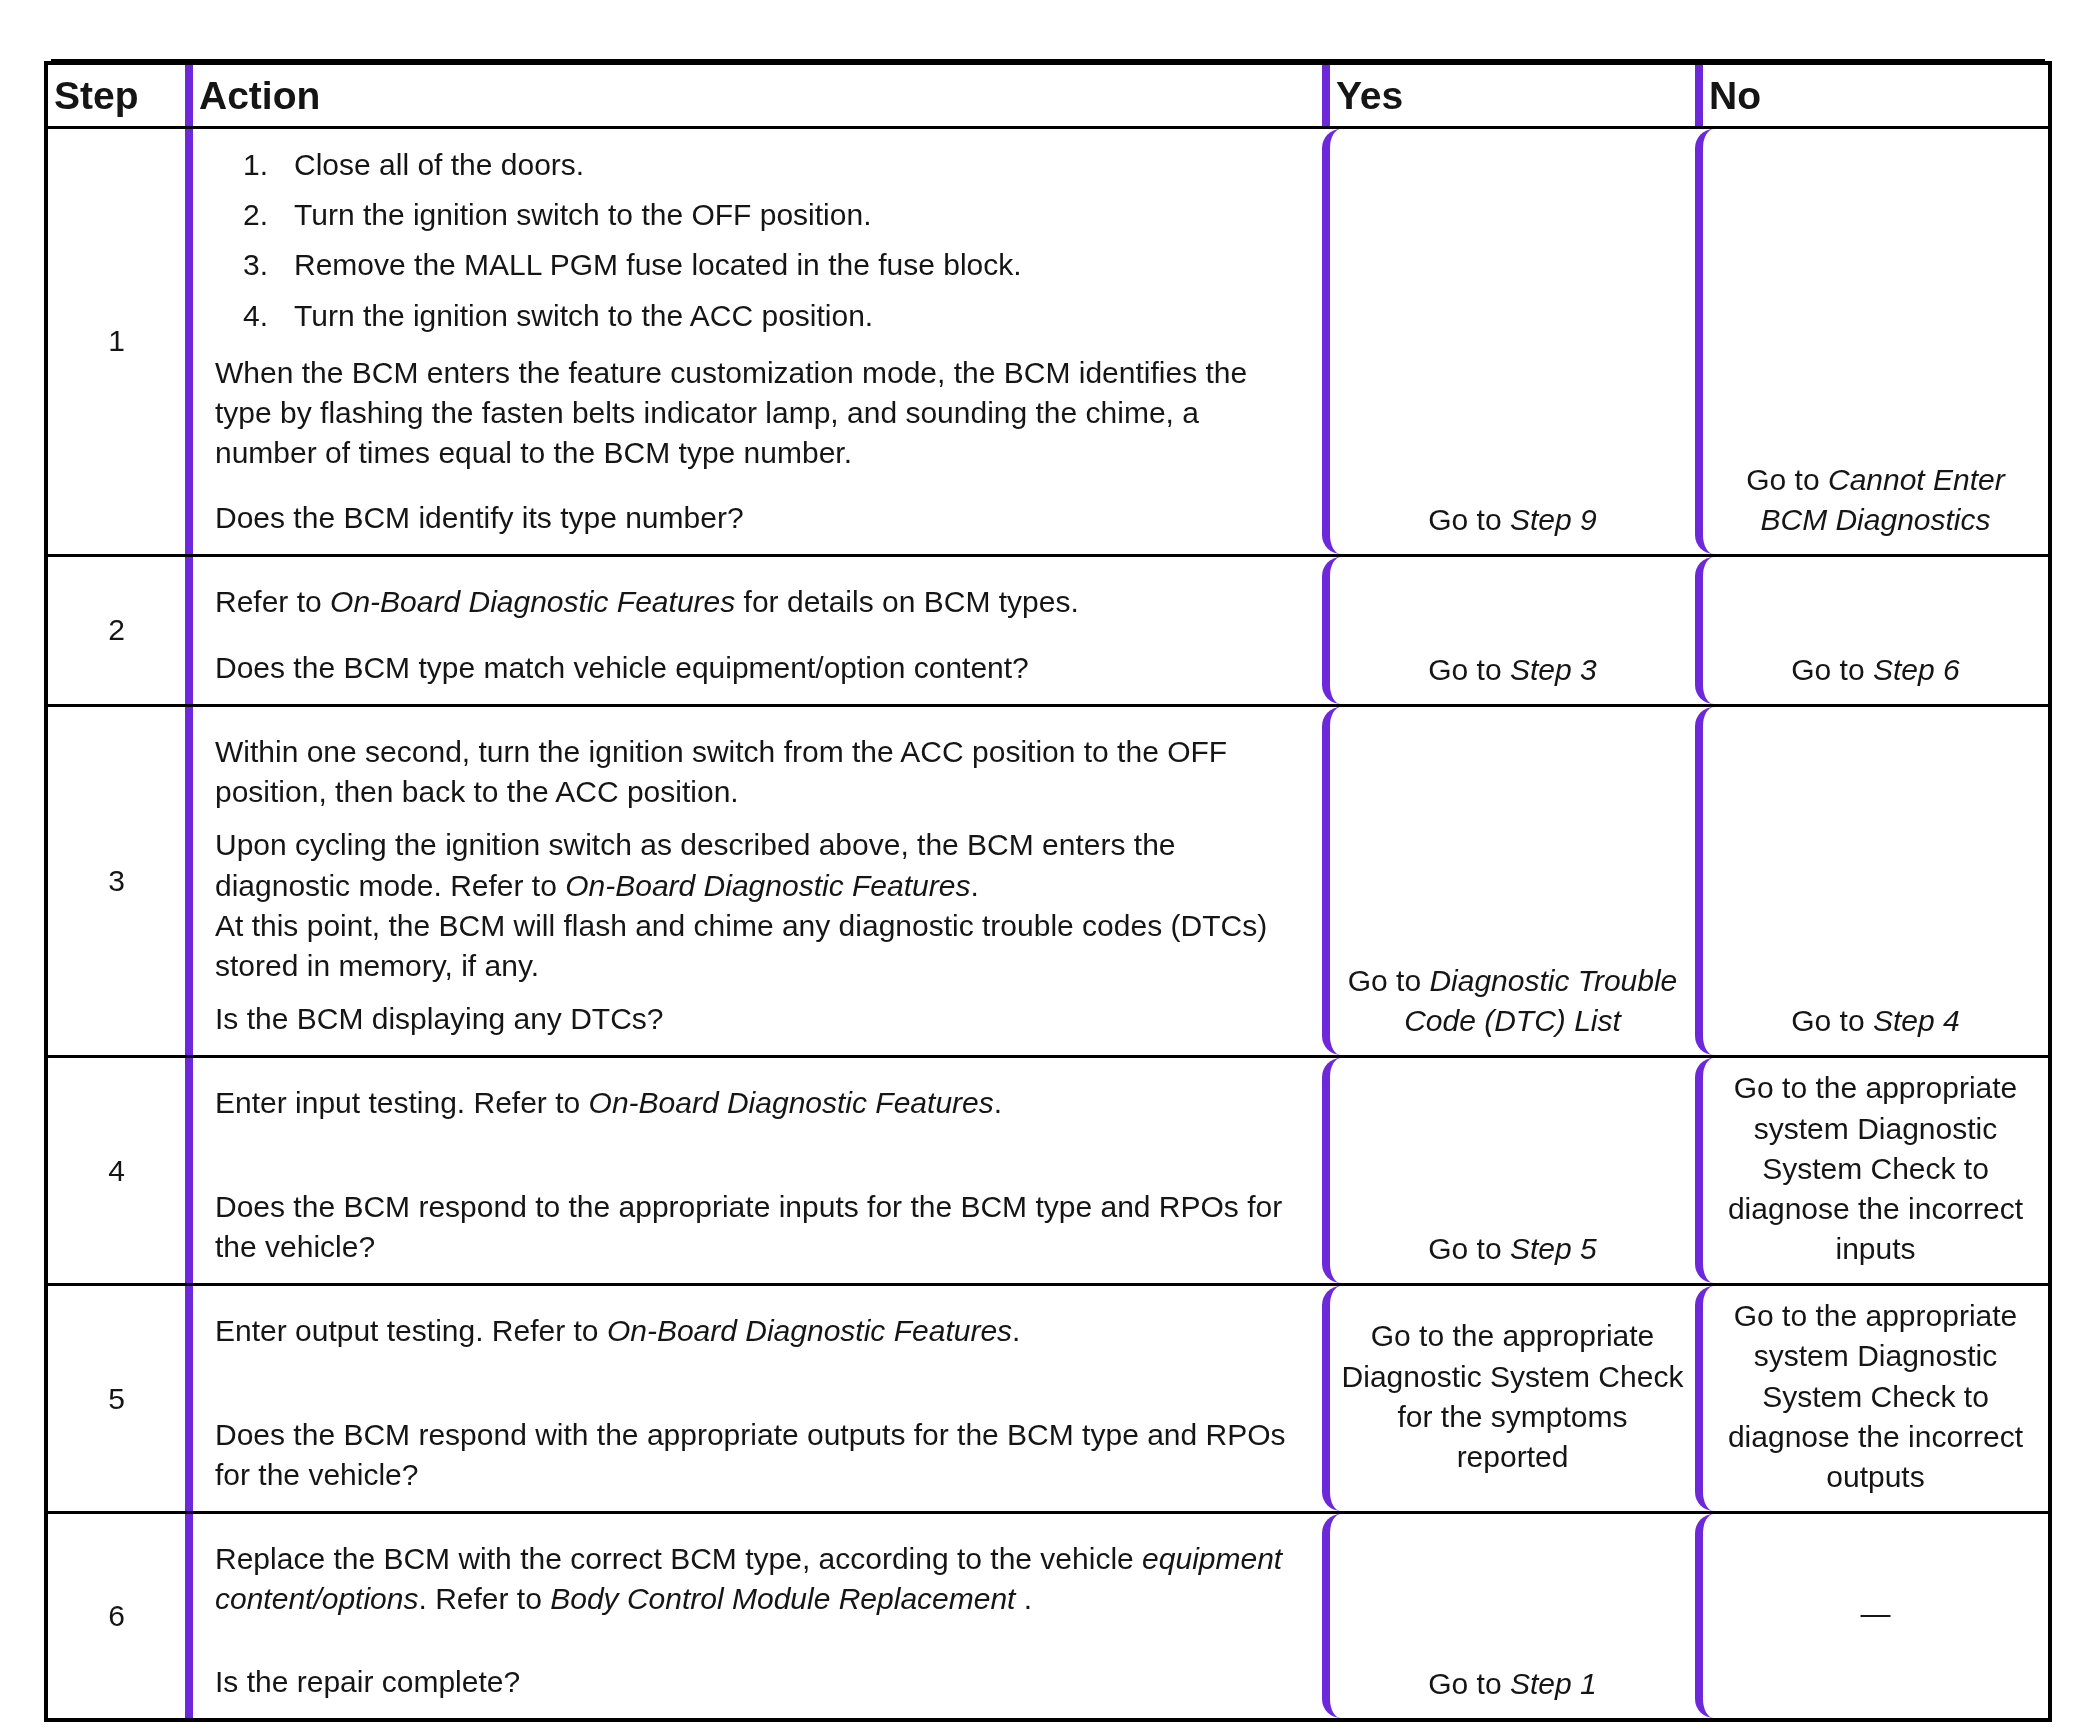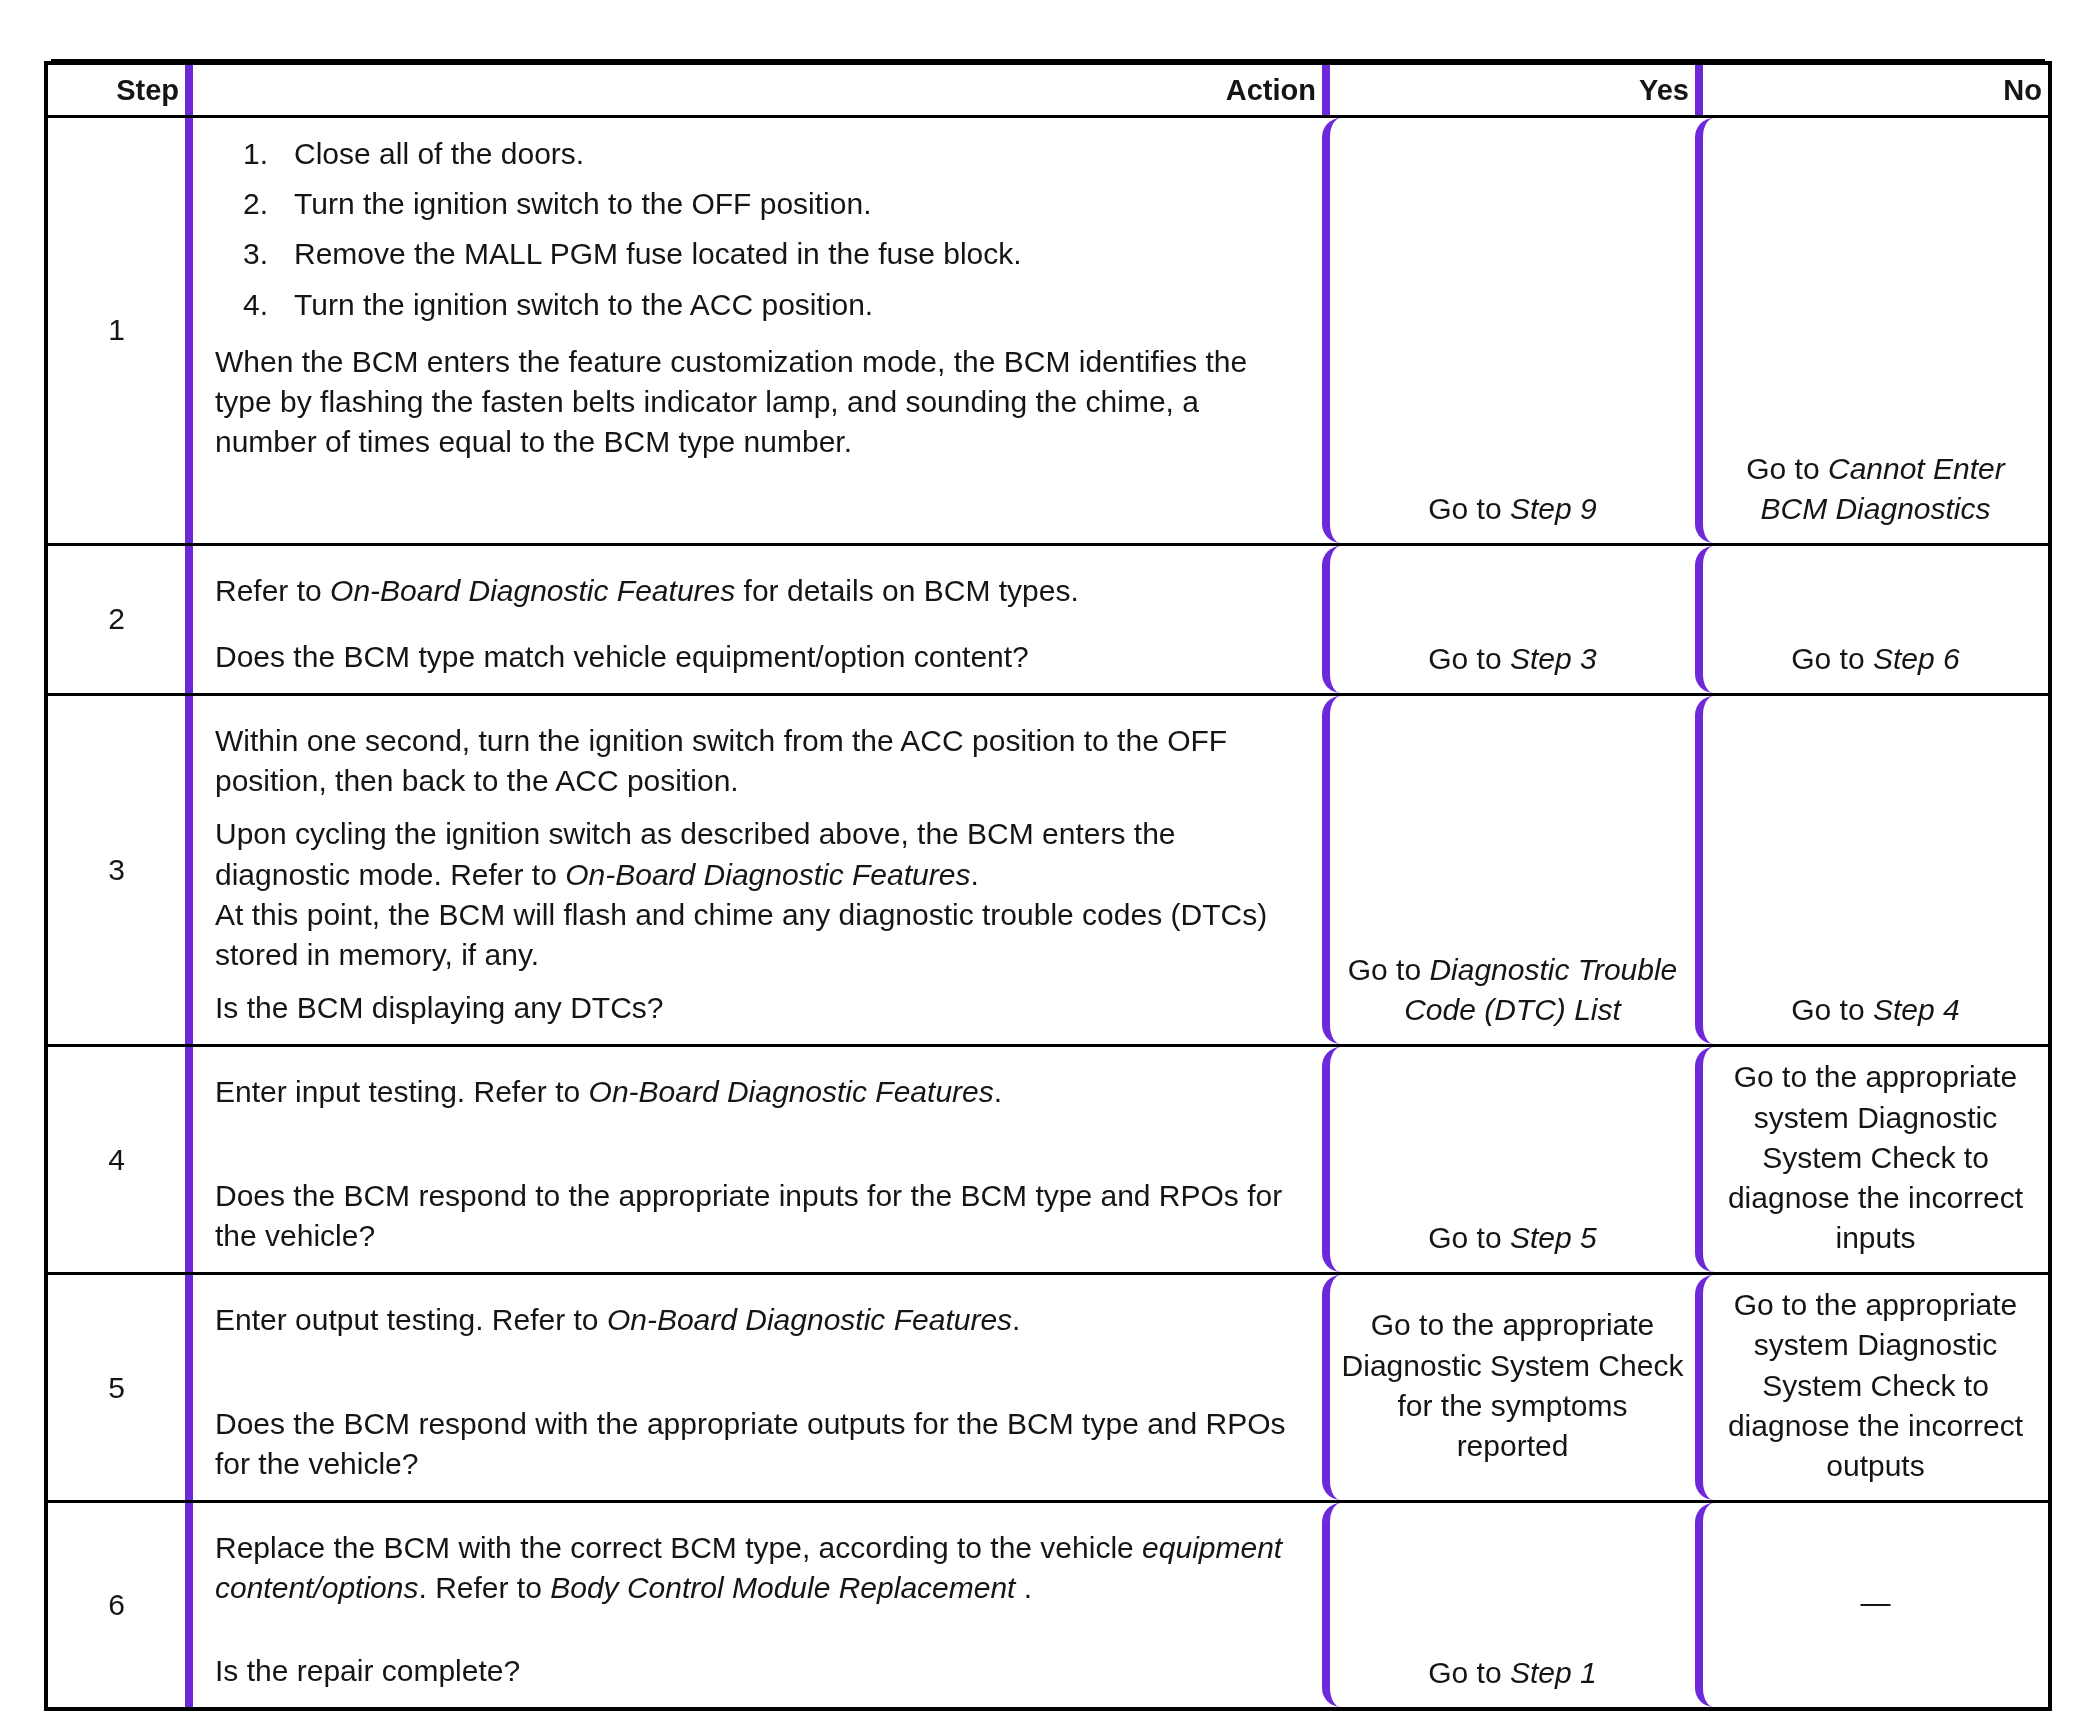--- a/index.html
+++ b/index.html
@@ -15,22 +15,22 @@
   .dtable {
     width: 2008px;
     border: 4px solid #000;
     box-shadow: 0 -9px 0 -7px #000; 
     background: #fff;
   }
 
   .hrow { display: flex; border-bottom: 3px solid #000; }
   .th {
     font-weight: bold;
-    font-size: 29px;
-    text-align: right;
+    font-size: 39px;
+    text-align: left;
     padding: 9px 6px 8px 6px;
   }
   .th + .th, .td + .td { border-left: 8px solid #6d28d9; }
 
   .col-step   { width: 137px;  flex: 0 0 137px; }
   .col-action { width: 1137px; flex: 0 0 1137px; }
   .col-yes    { width: 373px;  flex: 0 0 373px; }
   .col-no     { flex: 1 1 auto; }
 
   .tr { display: flex; border-bottom: 3px solid #000; }
@@ -105,20 +105,21 @@
               <div class="step-item">
                 <span class="step-num">3.</span>
                 <span>Remove the MALL PGM fuse located in the fuse block.</span>
               </div>
               <div class="step-item">
                 <span class="step-num">4.</span>
                 <span>Turn the ignition switch to the ACC position.</span>
               </div>
             </div>
             <div class="para"><span>When the BCM enters the feature customization mode, the BCM identifies the type by flashing the fasten belts indicator lamp, and sounding the chime, a number of times equal to the BCM type number.</span></div>
+            <div class="para question"><span>Does the BCM identify its type number?</span></div>
           </div>
           <div class="td col-yes result-cell valign-bottom">
             <div class="result-text"><span>Go to </span><span class="it">Step 9</span></div>
           </div>
           <div class="td col-no result-cell valign-bottom">
             <div class="result-text"><span>Go to </span><span class="it">Cannot Enter BCM Diagnostics</span></div>
           </div>
         </div>
         <div class="tr">
           <div class="td col-step step-cell">

